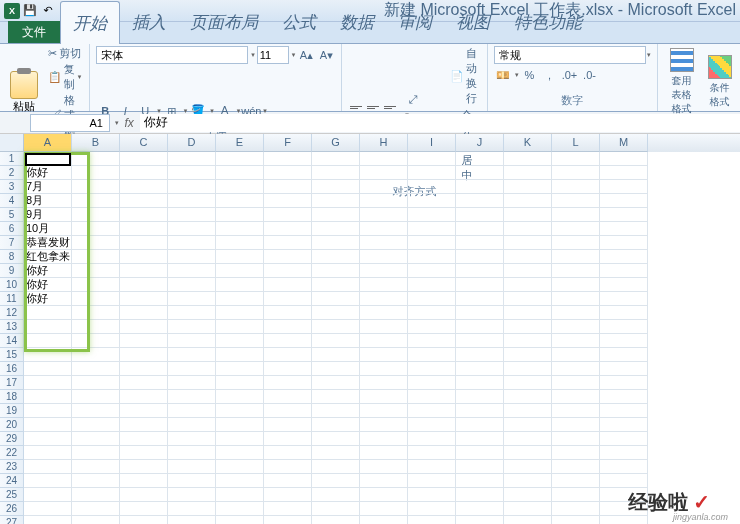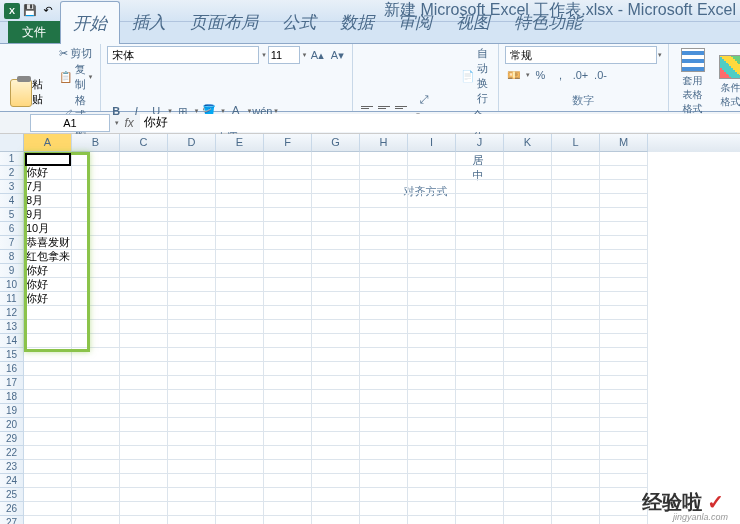--- a/index.html
+++ b/index.html
@@ -10,21 +10,21 @@
 .excel-icon { background: #217346; color: #fff; font-size: 9px; font-weight: bold; border-radius: 2px; }
 .title-text { flex: 1; text-align: right; color: #4a6a8a; font-size: 16px; }
 .ribbon-tabs { height: 22px; background: #d4e4f4; display: flex; align-items: flex-end; border-bottom: 1px solid #8ea8c8; }
 .file-tab { background: #217346; color: #fff; padding: 3px 14px; font-size: 12px; height: 22px; display: flex; align-items: center; margin-left: 8px; }
 .tab { padding: 21px 12px; font-size: 17px; color: #4a6a8a; height: 20px; display: flex; align-items: center; font-style: italic; }
 .tab.active { background: #f5f9fd; border: 1px solid #8ea8c8; border-bottom: none; border-radius: 3px 3px 0 0; margin-bottom: -1px; }
 .ribbon { height: 68px; background: #f5f9fd; display: flex; border-bottom: 1px solid #8ea8c8; }
 .ribbon-group { border-right: 1px solid #c8d8e8; padding: 2px 6px; display: flex; flex-direction: column; }
 .ribbon-group-body { flex: 1; display: flex; align-items: center; gap: 2px; }
 .ribbon-group-label { text-align: center; font-size: 11px; color: #5a7a9a; padding: 1px 0; }
-.paste-btn { display: flex; flex-direction: row; align-items: flex-end; padding: 2px 4px; }
+.paste-btn { display: flex; flex-direction: column; align-items: center; padding: 2px 4px; }
 .paste-icon { width: 28px; height: 28px; background: linear-gradient(#fff3d0, #ffd880); border: 1px solid #c0a050; border-radius: 3px; position: relative; }
 .paste-icon::before { content: ''; position: absolute; top: -4px; left: 6px; width: 14px; height: 6px; background: #888; border-radius: 2px; }
 .mini-btns { display: flex; flex-direction: column; gap: 1px; margin-left: 2px; }
 .mini-btn { font-size: 11px; color: #4a6a8a; display: flex; align-items: center; gap: 2px; padding: 0 2px; }
 .font-row { display: flex; gap: 2px; align-items: center; margin-bottom: 2px; }
 .font-select { border: 1px solid #aac0d8; background: #fff; padding: 1px 4px; font-size: 11px; min-width: 70px; height: 18px; }
 .size-select { border: 1px solid #aac0d8; background: #fff; padding: 1px 2px; font-size: 11px; width: 32px; height: 18px; }
 .icon-btn { width: 18px; height: 18px; display: flex; align-items: center; justify-content: center; font-size: 11px; color: #4a6a8a; }
 .icon-btn.bold { font-weight: bold; }
 .icon-btn.italic { font-style: italic; }
@@ -33,35 +33,35 @@
 .align-cell { width: 16px; height: 14px; display: flex; align-items: center; justify-content: center; }
 .align-lines { width: 12px; display: flex; flex-direction: column; gap: 1px; }
 .align-line { height: 1px; background: #666; }
 .number-select { border: 1px solid #aac0d8; background: #fff; padding: 1px 4px; font-size: 11px; min-width: 80px; height: 18px; }
 .style-block { display: flex; flex-direction: column; align-items: center; padding: 2px 6px; }
 .style-icon { width: 24px; height: 24px; }
 .cond-fmt { background: linear-gradient(45deg, #ff6b6b 25%, #4ecdc4 25%, #4ecdc4 50%, #ffd93d 50%, #ffd93d 75%, #6bcf7f 75%); border: 1px solid #999; }
 .tbl-fmt { background: repeating-linear-gradient(0deg, #4a90d9 0, #4a90d9 4px, #fff 4px, #fff 8px); border: 1px solid #999; }
 .style-label { font-size: 10px; color: #4a6a8a; text-align: center; margin-top: 2px; }
 .formula-bar { height: 22px; display: flex; align-items: center; border-bottom: 1px solid #ccc; background: #f0f4f8; }
-.name-box { width: 80px; border: 1px solid #aac0d8; background: #fff; margin: 0 4px 0 30px; padding: 4px 6px; font-size: 11px; height: 18px; text-align: center; }
+.name-box { width: 80px; border: 1px solid #aac0d8; background: #fff; margin: 0 4px 0 30px; padding: 4px 6px; font-size: 11px; height: 18px; text-align: right; }
 .fx-label { font-style: italic; color: #666; padding: 0 6px; font-size: 12px; }
 .formula-input { flex: 1; border: none; background: #fff; padding: 2px 4px; font-size: 12px; height: 18px; }
 .grid-area { position: relative; overflow: hidden; }
 .col-headers { display: flex; height: 18px; background: linear-gradient(#f5f9fd, #e0e8f0); }
 .row-header-spacer { width: 24px; border-right: 1px solid #b8c8d8; border-bottom: 1px solid #b8c8d8; background: #e8f0f8; }
 .col-header { width: 48px; text-align: center; border-right: 1px solid #c8d8e8; border-bottom: 1px solid #b8c8d8; font-size: 11px; color: #4a6a8a; line-height: 17px; }
 .col-header.selected { background: #ffd86b; }
 .grid-rows { display: flex; flex-direction: column; }
 .grid-row { display: flex; height: 14px; }
 .row-header { width: 24px; text-align: center; border-right: 1px solid #c8d8e8; border-bottom: 1px solid #c8d8e8; background: linear-gradient(to right, #f5f9fd, #e8f0f8); font-size: 10px; color: #4a6a8a; line-height: 13px; }
 .cell { width: 48px; border-right: 1px solid #dce4ec; border-bottom: 1px solid #dce4ec; font-size: 11px; padding: 0 2px; line-height: 13px; white-space: nowrap; }
 .sel-highlight { position: absolute; border: 3px solid #8bc34a; pointer-events: none; left: 24px; top: 18px; width: 66px; height: 200px; box-shadow: 0 0 6px rgba(139,195,74,0.5); }
 .active-cell { position: absolute; border: 2px solid #000; background: #fff; pointer-events: none; left: 25px; top: 19px; width: 46px; height: 13px; }
-.watermark { position: absolute; bottom: 8px; right: 16px; font-size: 20px; font-weight: bold; color: #333; font-family: "Microsoft YaHei"; }
+.watermark { position: absolute; bottom: 8px; right: 30px; font-size: 20px; font-weight: bold; color: #333; font-family: "Microsoft YaHei"; }
 .watermark .check { color: #d32f2f; }
 .watermark-url { position: absolute; bottom: 2px; right: 12px; font-size: 9px; color: #999; font-style: italic; }
 .dd-arrow { font-size: 7px; color: #666; margin-left: 1px; }
 </style>
 </head>
 <body>
 
 <div class="titlebar">
   <div class="qat">
     <div class="qat-icon excel-icon">X</div>

